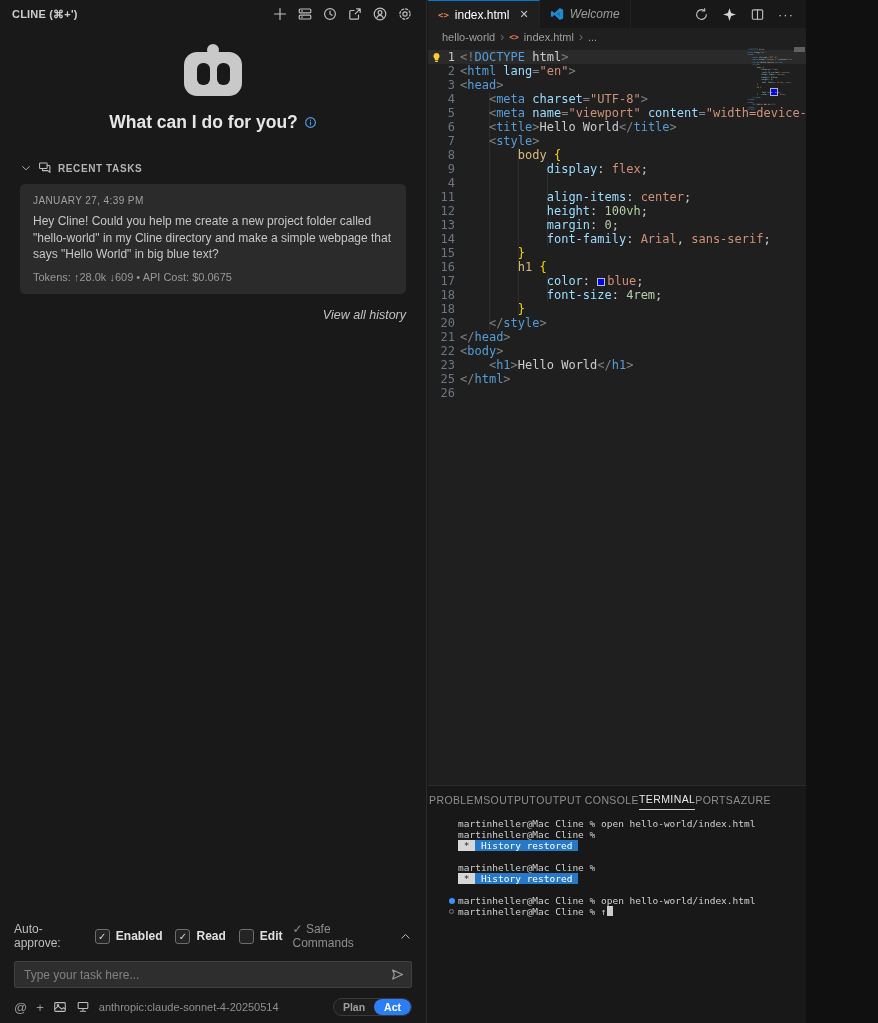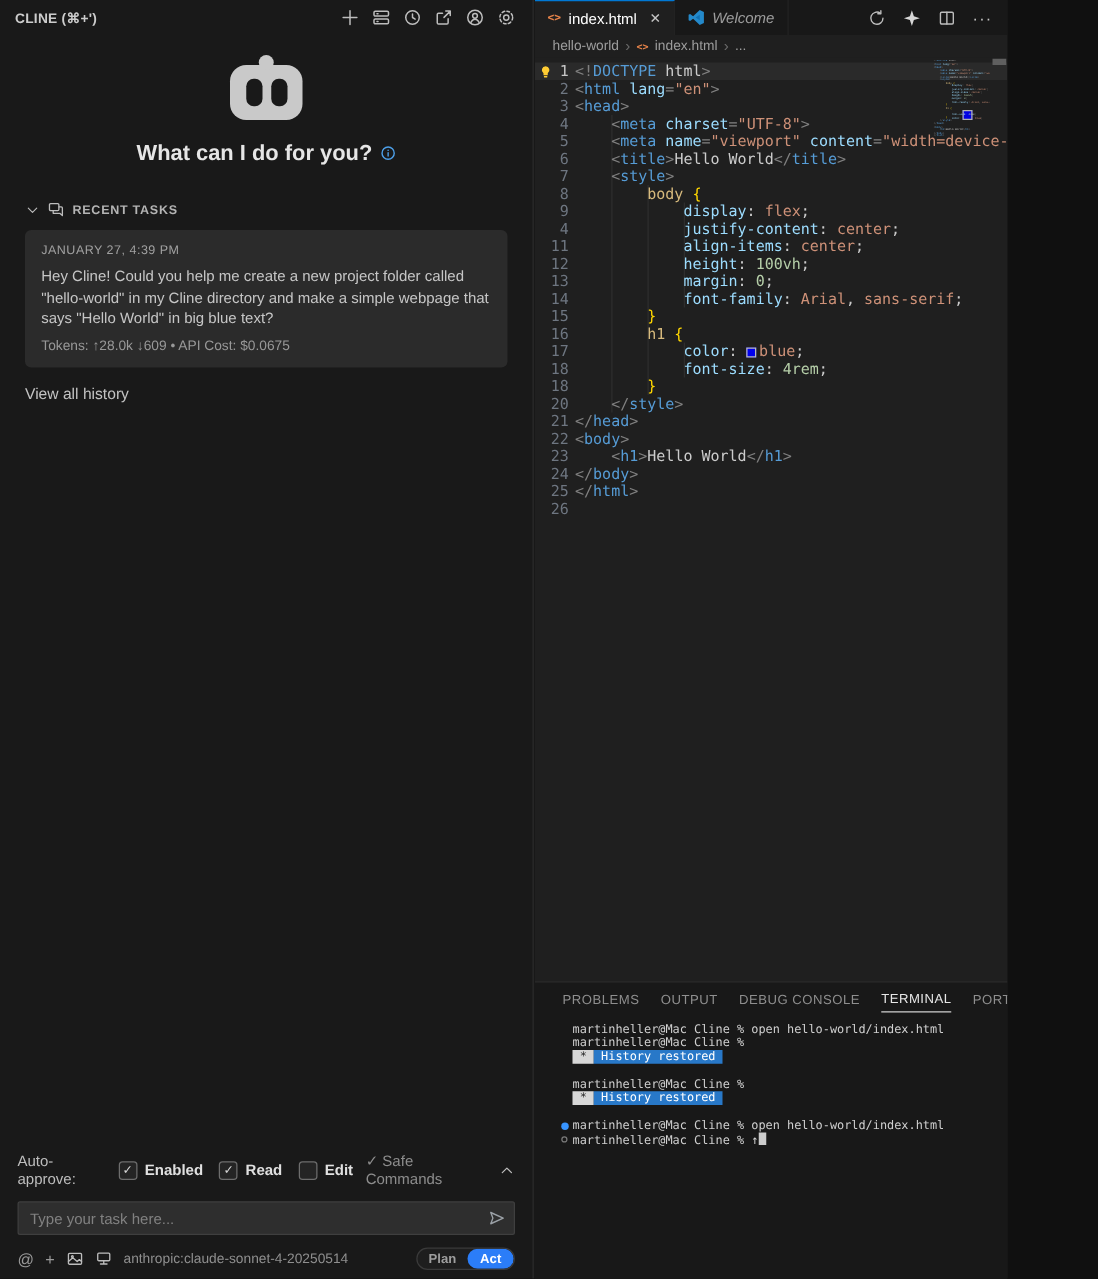--- a/index.html
+++ b/index.html
@@ -25,21 +25,21 @@
   .hero-line{margin-top:16px;display:flex;align-items:center;justify-content:center;gap:6px;}
   .hero-title{font-size:17.5px;font-weight:bold;color:#e6e6e6;}
 
   .cp-recent{margin-top:28px;padding:0 20px;}
   .rt-head{display:flex;align-items:center;gap:6px;color:#ababab;}
   .rt-label{font-size:10px;font-weight:bold;letter-spacing:.6px;color:#b4b4b4;}
   .task-card{margin-top:9px;background:#2b2b2b;border-radius:5px;padding:11px 13px;cursor:pointer;}
   .tc-date{font-size:10px;color:#a0a0a0;letter-spacing:.4px;}
   .tc-text{margin-top:7px;font-size:12px;line-height:1.38;color:#c6c6c6;}
   .tc-tokens{margin-top:8px;font-size:11px;color:#989898;}
-  .view-all{margin-top:14px;text-align:left;font-size:12.5px;color:#c2c2c2;cursor:pointer;}
+  .view-all{margin-top:14px;text-align:right;font-size:12.5px;color:#c2c2c2;cursor:pointer;font-style:italic;}
 
   .cp-bottom{position:absolute;left:0;right:0;bottom:0;}
   .aa-row{display:flex;align-items:center;gap:10px;padding:9px 14px;font-size:12px;}
   .aa-title{color:#bdbdbd;}
   .aa-item{display:flex;align-items:center;gap:6px;cursor:pointer;}
   .aa-box{width:15px;height:15px;border:1px solid #6d6d6d;border-radius:3px;background:#242424;
           display:flex;align-items:center;justify-content:center;font-size:10px;color:#d8d8d8;}
   .aa-label{font-weight:bold;color:#e0e0e0;}
   .aa-safe{color:#8d8d8d;}
   .aa-chevron{margin-left:auto;color:#9a9a9a;font-size:11px;cursor:pointer;}
@@ -84,21 +84,21 @@
   .tk-text{color:#cccccc}.tk-sel{color:#d7ba7d}.tk-prop{color:#9cdcfe}.tk-val{color:#ce9178}
   .tk-num{color:#b5cea8}.tk-brace{color:#ffd700}
   .swatch{display:inline-block;width:8px;height:8px;background:#0000ee;border:1px solid #bbbbbb;margin:0 2px -1px 0;}
   .bulb{position:absolute;left:3px;top:6px;}
   .minimap{position:absolute;right:14px;top:2px;width:50px;overflow:hidden;opacity:.95;cursor:pointer;}
   .mm-line{font:2px/2.5px "DejaVu Sans Mono",monospace;white-space:pre;height:2.5px;}
   .ov-marker{position:absolute;right:1px;top:1px;width:11px;height:5px;background:#5f5f5f;cursor:pointer;}
 
   
   .terminal-panel{position:absolute;left:0;right:0;bottom:0;height:238px;background:#181818;border-top:1px solid #2b2b2b;}
-  .term-tabs{height:26px;display:flex;align-items:center;gap:17px;padding:0 22px;white-space:nowrap;overflow:hidden;}
+  .term-tabs{height:26px;display:flex;align-items:center;padding:0 1px;white-space:nowrap;overflow:hidden;}
   .term-tab{font-size:10.5px;letter-spacing:.4px;color:#8f8f8f;cursor:pointer;padding:5px 0 4px;}
   .term-tab.active{color:#e7e7e7;border-bottom:1px solid #cfcfcf;}
   .term-body{padding:6px 0 0 30px;font:9.5px/11px "DejaVu Sans Mono",monospace;color:#cfcfcf;}
   .term-line{height:11px;white-space:pre;position:relative;}
   .tdot{position:absolute;left:-9px;top:3px;width:6px;height:6px;border-radius:50%;}
   .tdot.filled{background:#3794ff;}
   .tdot.hollow{border:1px solid #7a7a7a;width:5px;height:5px;}
   .ts-bstar{background:#d7d7d7;color:#1e1e1e;}
   .ts-bblue{background:#2878c8;color:#ffffff;}
   .tcursor{display:inline-block;width:6px;height:10px;background:#cccccc;vertical-align:-1px;}
@@ -310,35 +310,34 @@
           </span>
       <div class="code-line cur"><span class="ln">1</span><span class="lc"><span class="tk-punct">&lt;!</span><span class="tk-tag">DOCTYPE</span><span class="tk-text"> html</span><span class="tk-punct">&gt;</span></span></div>
           <div class="code-line"><span class="ln">2</span><span class="lc"><span class="tk-punct">&lt;</span><span class="tk-tag">html</span><span class="tk-attr"> lang</span><span class="tk-punct">=</span><span class="tk-str">"en"</span><span class="tk-punct">&gt;</span></span></div>
           <div class="code-line"><span class="ln">3</span><span class="lc"><span class="tk-punct">&lt;</span><span class="tk-tag">head</span><span class="tk-punct">&gt;</span></span></div>
           <div class="code-line"><span class="ln">4</span><span class="lc"><span class="tk-text">    </span><span class="tk-punct">&lt;</span><span class="tk-tag">meta</span><span class="tk-attr"> charset</span><span class="tk-punct">=</span><span class="tk-str">"UTF-8"</span><span class="tk-punct">&gt;</span></span></div>
           <div class="code-line"><span class="ln">5</span><span class="lc"><span class="tk-text">    </span><span class="tk-punct">&lt;</span><span class="tk-tag">meta</span><span class="tk-attr"> name</span><span class="tk-punct">=</span><span class="tk-str">"viewport"</span><span class="tk-attr"> content</span><span class="tk-punct">=</span><span class="tk-str">"width=device-width, initial-scale=1.0"</span></span></div>
           <div class="code-line"><span class="ln">6</span><span class="lc"><span class="tk-text">    </span><span class="tk-punct">&lt;</span><span class="tk-tag">title</span><span class="tk-punct">&gt;</span><span class="tk-text">Hello World</span><span class="tk-punct">&lt;/</span><span class="tk-tag">title</span><span class="tk-punct">&gt;</span></span></div>
           <div class="code-line"><span class="ln">7</span><span class="lc"><span class="tk-text">    </span><span class="tk-punct">&lt;</span><span class="tk-tag">style</span><span class="tk-punct">&gt;</span></span></div>
           <div class="code-line"><span class="ln">8</span><span class="lc"><span class="tk-text">        </span><span class="tk-sel">body</span><span class="tk-text"> </span><span class="tk-brace">{</span></span></div>
           <div class="code-line"><span class="ln">9</span><span class="lc"><span class="tk-text">            </span><span class="tk-prop">display</span><span class="tk-text">: </span><span class="tk-val">flex</span><span class="tk-text">;</span></span></div>
-          <div class="code-line"><span class="ln">4</span><span class="lc"><span class="tk-text">            </span><span class="tk-prop">justify-content</span><span class="tk-text">: </span><span class="tk-val">center</span><span class="tk-text">;</span></span></div>
+          <div class="code-line"><span class="ln">4</span></div>
           <div class="code-line"><span class="ln">11</span><span class="lc"><span class="tk-text">            </span><span class="tk-prop">align-items</span><span class="tk-text">: </span><span class="tk-val">center</span><span class="tk-text">;</span></span></div>
           <div class="code-line"><span class="ln">12</span><span class="lc"><span class="tk-text">            </span><span class="tk-prop">height</span><span class="tk-text">: </span><span class="tk-num">100vh</span><span class="tk-text">;</span></span></div>
           <div class="code-line"><span class="ln">13</span><span class="lc"><span class="tk-text">            </span><span class="tk-prop">margin</span><span class="tk-text">: </span><span class="tk-num">0</span><span class="tk-text">;</span></span></div>
           <div class="code-line"><span class="ln">14</span><span class="lc"><span class="tk-text">            </span><span class="tk-prop">font-family</span><span class="tk-text">: </span><span class="tk-val">Arial</span><span class="tk-text">, </span><span class="tk-val">sans-serif</span><span class="tk-text">;</span></span></div>
           <div class="code-line"><span class="ln">15</span><span class="lc"><span class="tk-text">        </span><span class="tk-brace">}</span></span></div>
           <div class="code-line"><span class="ln">16</span><span class="lc"><span class="tk-text">        </span><span class="tk-sel">h1</span><span class="tk-text"> </span><span class="tk-brace">{</span></span></div>
           <div class="code-line"><span class="ln">17</span><span class="lc"><span class="tk-text">            </span><span class="tk-prop">color</span><span class="tk-text">: </span><span class="swatch"></span><span class="tk-val">blue</span><span class="tk-text">;</span></span></div>
           <div class="code-line"><span class="ln">18</span><span class="lc"><span class="tk-text">            </span><span class="tk-prop">font-size</span><span class="tk-text">: </span><span class="tk-num">4rem</span><span class="tk-text">;</span></span></div>
           <div class="code-line"><span class="ln">18</span><span class="lc"><span class="tk-text">        </span><span class="tk-brace">}</span></span></div>
           <div class="code-line"><span class="ln">20</span><span class="lc"><span class="tk-text">    </span><span class="tk-punct">&lt;/</span><span class="tk-tag">style</span><span class="tk-punct">&gt;</span></span></div>
           <div class="code-line"><span class="ln">21</span><span class="lc"><span class="tk-punct">&lt;/</span><span class="tk-tag">head</span><span class="tk-punct">&gt;</span></span></div>
           <div class="code-line"><span class="ln">22</span><span class="lc"><span class="tk-punct">&lt;</span><span class="tk-tag">body</span><span class="tk-punct">&gt;</span></span></div>
           <div class="code-line"><span class="ln">23</span><span class="lc"><span class="tk-text">    </span><span class="tk-punct">&lt;</span><span class="tk-tag">h1</span><span class="tk-punct">&gt;</span><span class="tk-text">Hello World</span><span class="tk-punct">&lt;/</span><span class="tk-tag">h1</span><span class="tk-punct">&gt;</span></span></div>
-          <div class="code-line"><span class="ln">24</span><span class="lc"><span class="tk-punct">&lt;/</span><span class="tk-tag">body</span><span class="tk-punct">&gt;</span></span></div>
           <div class="code-line"><span class="ln">25</span><span class="lc"><span class="tk-punct">&lt;/</span><span class="tk-tag">html</span><span class="tk-punct">&gt;</span></span></div>
           <div class="code-line"><span class="ln">26</span><span class="lc"></span></div>
         </div>
       <div class="minimap">
           <div class="mm-line"><span class="lc"><span class="tk-punct">&lt;!</span><span class="tk-tag">DOCTYPE</span><span class="tk-text"> html</span><span class="tk-punct">&gt;</span></span></div>
           <div class="mm-line"><span class="lc"><span class="tk-punct">&lt;</span><span class="tk-tag">html</span><span class="tk-attr"> lang</span><span class="tk-punct">=</span><span class="tk-str">"en"</span><span class="tk-punct">&gt;</span></span></div>
           <div class="mm-line"><span class="lc"><span class="tk-punct">&lt;</span><span class="tk-tag">head</span><span class="tk-punct">&gt;</span></span></div>
           <div class="mm-line"><span class="lc"><span class="tk-text">    </span><span class="tk-punct">&lt;</span><span class="tk-tag">meta</span><span class="tk-attr"> charset</span><span class="tk-punct">=</span><span class="tk-str">"UTF-8"</span><span class="tk-punct">&gt;</span></span></div>
           <div class="mm-line"><span class="lc"><span class="tk-text">    </span><span class="tk-punct">&lt;</span><span class="tk-tag">meta</span><span class="tk-attr"> name</span><span class="tk-punct">=</span><span class="tk-str">"viewport"</span><span class="tk-attr"> content</span><span class="tk-punct">=</span><span class="tk-str">"width=device-width, initial-scale=1.0"</span></span></div>
           <div class="mm-line"><span class="lc"><span class="tk-text">    </span><span class="tk-punct">&lt;</span><span class="tk-tag">title</span><span class="tk-punct">&gt;</span><span class="tk-text">Hello World</span><span class="tk-punct">&lt;/</span><span class="tk-tag">title</span><span class="tk-punct">&gt;</span></span></div>
@@ -363,21 +362,21 @@
           <div class="mm-line"><span class="lc"><span class="tk-punct">&lt;/</span><span class="tk-tag">html</span><span class="tk-punct">&gt;</span></span></div>
           <div class="mm-line"><span class="lc"></span></div>
         </div>
       <div class="ov-marker"></div>
     </div>
 
     <div class="terminal-panel">
       <div class="term-tabs">
           <span class="term-tab">PROBLEMS</span>
           <span class="term-tab">OUTPUT</span>
-          <span class="term-tab">DEBUG CONSOLE</span>
+          <span class="term-tab">OUTPUT CONSOLE</span>
           <span class="term-tab active">TERMINAL</span>
           <span class="term-tab">PORTS</span>
           <span class="term-tab">AZURE</span>
         </div>
       <div class="term-body">
           <div class="term-line"><span>martinheller@Mac Cline % open hello-world/index.html</span></div>
           <div class="term-line"><span>martinheller@Mac Cline %</span></div>
           <div class="term-line"><span class="ts-bstar"> * </span><span class="ts-bblue"> History restored </span></div>
           <div class="term-line"></div>
           <div class="term-line"><span>martinheller@Mac Cline %</span></div>

